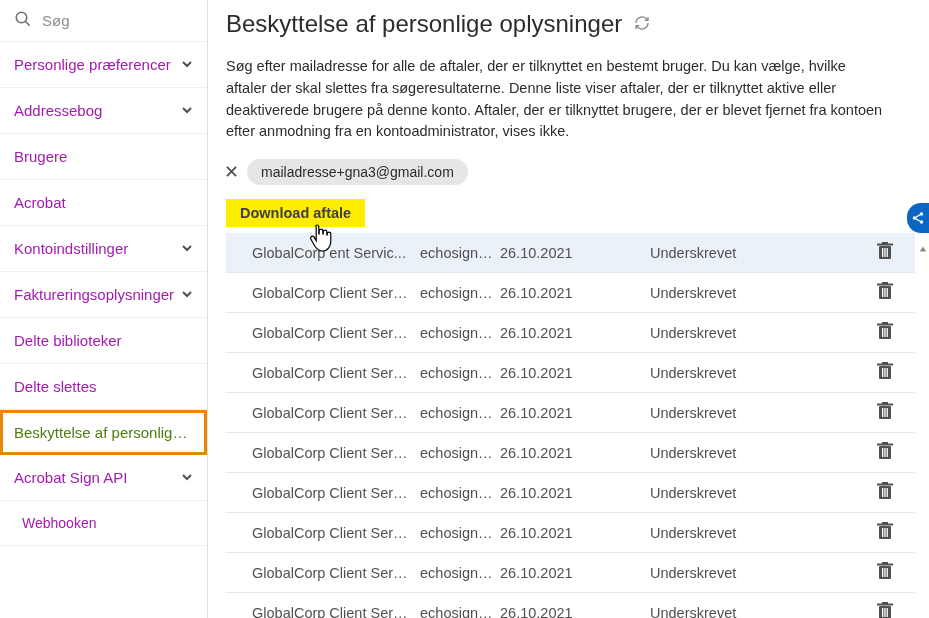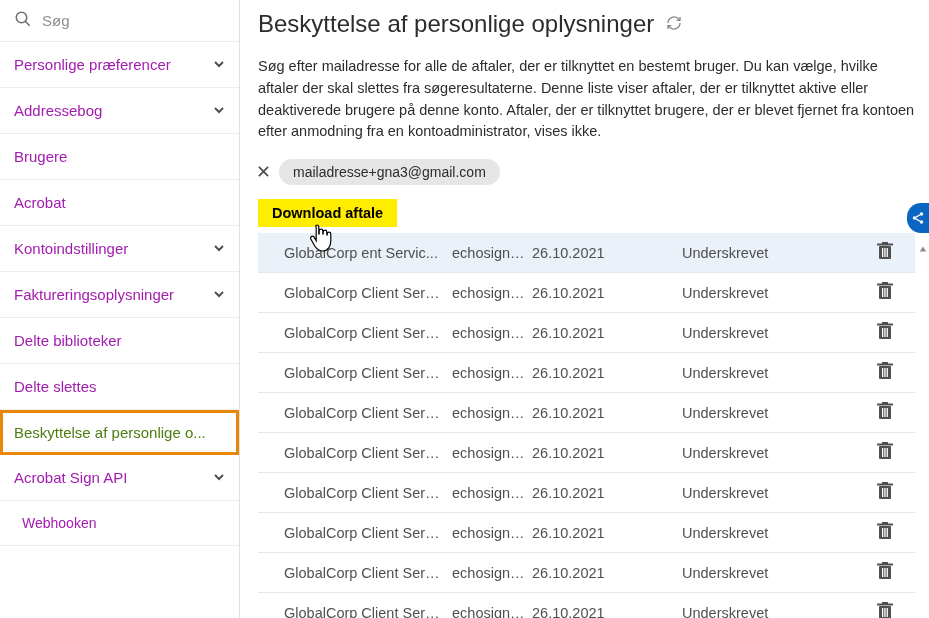--- a/index.html
+++ b/index.html
@@ -1,35 +1,35 @@
 <!DOCTYPE html>
 <html><head>
   <meta charset="utf-8">
   <style>
     * { margin: 0; padding: 0; box-sizing: border-box; }
     body { font-family: 'Segoe UI', Arial, sans-serif; font-size: 14px; color: #2c2c2c; background: #fff; width: 929px; height: 618px; overflow: hidden; position: relative; }
     .container { display: flex; height: 100%; }
-    .sidebar { width: 240px; border-right: 1px solid #e0e0e0; background: #fff; overflow: hidden; text-align: center; }
+    .sidebar { width: 208px; border-right: 1px solid #e0e0e0; background: #fff; overflow: hidden; text-align: center; }
     .search-row { padding: 10px 14px; display: flex; align-items: center; gap: 10px; border-bottom: 1px solid #eee; }
     .search-icon svg { width: 18px; height: 18px; stroke: #6e6e6e; fill: none; stroke-width: 2; }
     .search-placeholder { color: #8e8e8e; font-size: 15px; }
     .nav-item { padding: 14px 14px; border-bottom: 1px solid #eee; display: flex; align-items: center; justify-content: space-between; cursor: pointer; font-size: 15px; color: #a21caf; }
     .nav-item.active { border: 3px solid #e8880b; color: #4d7c0f; padding: 11px; }
     .chevron svg { width: 12px; height: 12px; stroke: #505050; stroke-width: 2; fill: none; }
     .nav-sub { padding-left: 22px; font-size: 14px; }
     .main { flex: 1; padding: 10px 14px 0 18px; position: relative; overflow: hidden; }
     .title-row { display: flex; align-items: center; gap: 12px; margin-bottom: 18px; }
     .page-title { font-size: 24px; font-weight: 300; color: #2c2c2c; }
     .refresh-icon svg { width: 16px; height: 16px; stroke: #888; fill: none; stroke-width: 2; }
     .description { font-size: 14.5px; line-height: 1.5; color: #2c2c2c; margin-bottom: 16px; max-width: 660px; }
     .chip-row { display: flex; align-items: center; gap: 10px; margin-bottom: 14px; }
     .chip-close svg { width: 11px; height: 11px; stroke: #505050; stroke-width: 2; }
     .chip { background: #e6e6e6; border-radius: 14px; padding: 5px 14px; font-size: 14px; color: #2c2c2c; }
     .download-row { margin-bottom: 6px; }
-    .download-btn { display: inline-block; background: #ffed00; color: #000000; font-weight: 700; padding: 6px 14px; font-size: 14.5px; cursor: pointer; position: relative; text-align: center; }
+    .download-btn { display: inline-block; background: #ffed00; color: #404040; font-weight: 700; padding: 6px 14px; font-size: 14.5px; cursor: pointer; position: relative; text-align: center; }
     .cursor-pointer { position: absolute; left: 308px; top: 223px; z-index: 100; font-size: 22px; pointer-events: none; }
     .table { position: relative; }
     .trow { display: flex; align-items: center; padding: 9px 6px; border-bottom: 1px solid #e8e8e8; font-size: 14.5px; color: #505050; }
     .trow.first { background: #eaf1f8; }
     .c-name { width: 168px; white-space: nowrap; overflow: hidden; text-overflow: ellipsis; padding-right: 6px; margin-left: 20px; }
     .c-email { width: 80px; white-space: nowrap; overflow: hidden; text-overflow: ellipsis; padding-right: 6px; }
     .c-date { width: 150px; }
     .c-status { width: 160px; }
     .c-trash { flex: 1; display: flex; justify-content: flex-end; padding-right: 16px; }
     .trash-icon svg { width: 16px; height: 18px; fill: #505050; cursor: pointer; }

